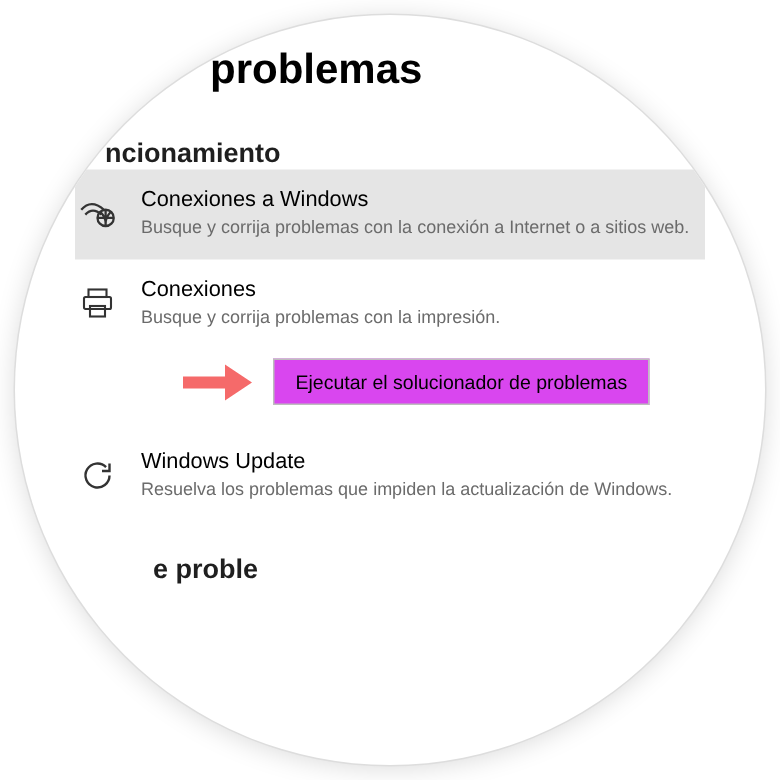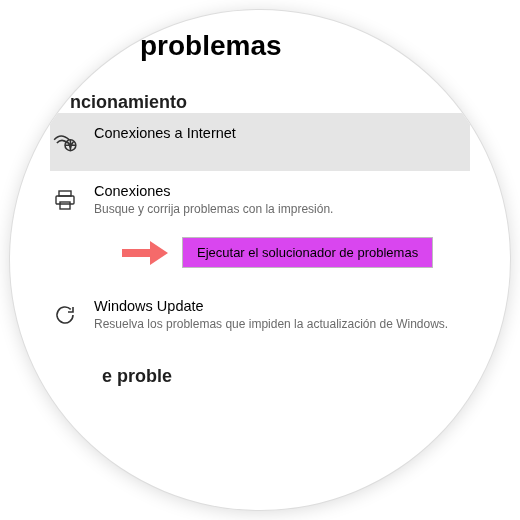--- a/index.html
+++ b/index.html
@@ -116,21 +116,22 @@
     <div class="item selected">
       <span class="icon">
         <svg viewBox="0 0 24 24" width="26" height="26" fill="none" stroke="#333" stroke-width="1.4">
           <path d="M2 10 q6 -7 14 0"></path>
           <path d="M4.5 13 q4.5 -5 10 0"></path>
           <circle cx="17" cy="15" r="5"></circle>
           <path d="M12 15 h10 M17 10 v10 M14 11.5 q3 3 3 7 M20 11.5 q-3 3 -3 7"></path>
         </svg>
       </span>
       <div class="txt">
-        <div class="item-title">Conexiones a Internet</div>
+        <div class="item-title">Conexiones a Windows</div>
+        <div class="item-desc">Busque y corrija problemas con la conexión a Internet o a sitios web.</div>
       </div>
     </div>
 
     <div class="item">
       <span class="icon">
         <svg viewBox="0 0 24 24" width="24" height="24" fill="none" stroke="#333" stroke-width="1.4">
           <rect x="6" y="3" width="12" height="5"></rect>
           <rect x="3" y="8" width="18" height="8" rx="1"></rect>
           <rect x="7" y="14" width="10" height="7"></rect>
         </svg>

